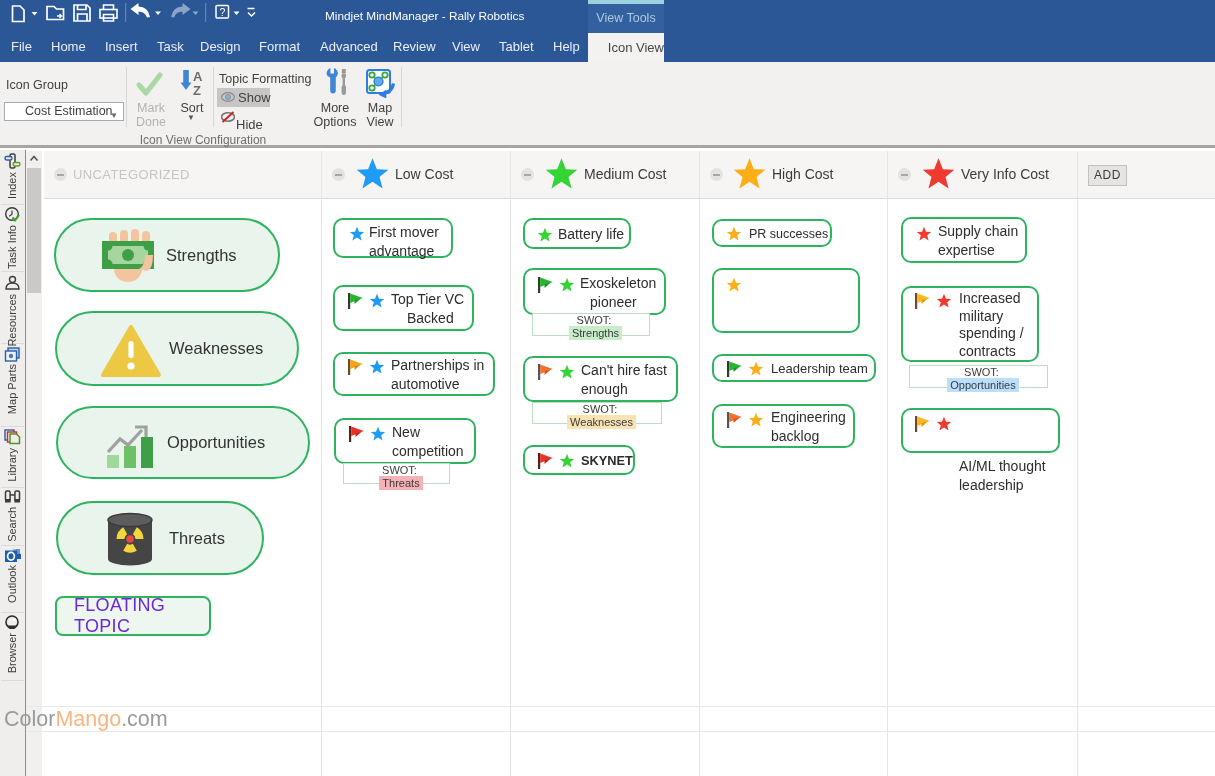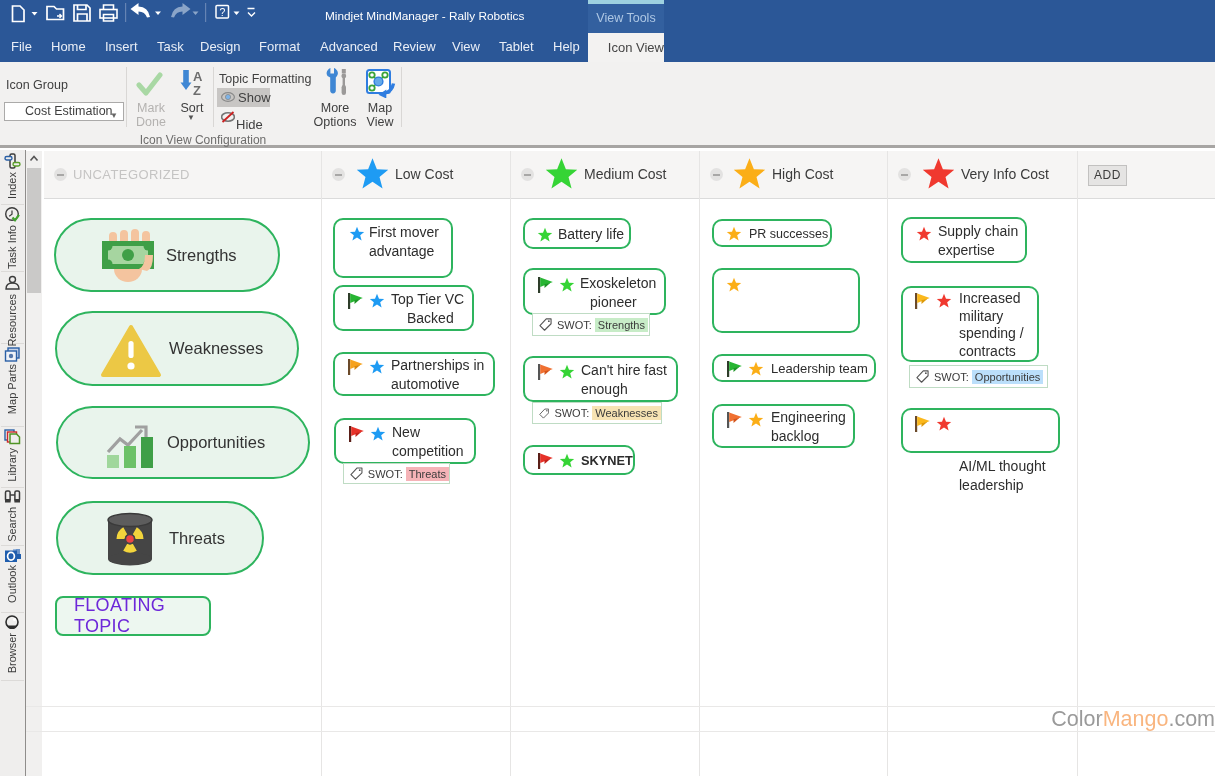--- a/index.html
+++ b/index.html
@@ -50,23 +50,23 @@
   #content { left:42px; top:200px; width:1173px; height:576px; background:#fff; }
   .vline { position:absolute; top:151px; width:1px; height:625px; background:#e6e5e4; }
   .hline { position:absolute; left:26px; width:1189px; height:1px; background:#e9e8e7; }
 
   
   .pill { position:absolute; background:#e9f4ec; border:2px solid #2eb45e; border-radius:40px; display:flex; align-items:center; }
   .pill .ptext { font-size:16.5px; color:#333; }
   .card { position:absolute; background:#fff; border:2px solid #2eb45e; border-radius:10px; font-size:14px; color:#2d2d2d; line-height:18.5px; }
   .card .ic { position:absolute; }
   .ctext { position:absolute; }
-  .tag { position:absolute; background:#fff; border:1px solid #bfdcc4; display:flex; align-items:center; padding-left:6px; font-size:11px; color:#3b3b3b; white-space:nowrap; }
+  .tag { position:absolute; background:#fff; border:1px solid #bfdcc4; display:flex; align-items:center; padding-left:6px; font-size:11px; color:#3b3b3b; white-space:nowrap;flex-direction:column; }
   .tag .hl { padding:1px 3px; margin-left:3px; }
-  #watermark { position:absolute; left:12px; top:707px; width:1203px; text-align:right; font-size:21.5px; color:#9a9a9a; }
+  #watermark { position:absolute; left:4px; top:707px; width:1203px; text-align:left; font-size:21.5px; color:#9a9a9a; }
   #watermark .mango { color:#f9b57f; }
 </style>
 </head>
 <body>
 
 <div class="abs" id="titlebar"></div>
 <div class="abs" id="menubar"></div>
 <div id="viewtools">
     <div class="accent"></div>
     <div class="lbl">View Tools</div>
@@ -347,21 +347,21 @@
       <path d="M21.2,31.8 L17.2,38.7 A13.5,13.5 0 0 0 30.8,38.7 L26.8,31.8 A5.5,5.5 0 0 1 21.2,31.8 Z"></path>
     </g>
     <circle cx="24" cy="27" r="4.5" fill="#ee4444" stroke="#454545" stroke-width="1.5"></circle>
   </svg>
   <span class="ptext" style="margin-left:111px;">Threats</span>
 </div>
 <div class="pill" style="left:55px;top:596px;width:156px;height:40px;border-radius:8px;background:#edf7f0;">
   <span style="font-size:18px;color:#6d28d9;margin-left:17px;letter-spacing:0.3px;">FLOATING TOPIC</span>
 </div>
 
-<div class="card" style="left:333px;top:218px;width:120px;height:60px;">
+<div class="card" style="left:333px;top:218px;width:120px;height:40px;">
   <svg class="ic" style="left:14px;top:6px" width="16" height="16" viewBox="0 0 24 24">
       <path d="M12,1.2 L15,8.7 22.8,9 16.8,14 18.9,21.9 12,17.3 5.1,21.9 7.2,14 1.2,9 9,8.7 Z" fill="#1e9bf3"></path>
     </svg>
   <div class="ctext" style="left:34px;top:3px;">First mover<br>advantage</div>
 </div>
 <div class="card" style="left:333px;top:285px;width:141px;height:46px;">
   <svg class="ic" style="left:12px;top:5px" width="18" height="18" viewBox="0 0 18 18">
       <rect x="1" y="1" width="2.2" height="16" fill="#2e3d2a"></rect>
       <path d="M3.2,1.5 L15.8,6 L3.2,11 Z" fill="#27b532"></path>
       <path d="M7.5,8.2 L13.5,6.8 L7.5,12 Z" fill="#1e9427"></path>

